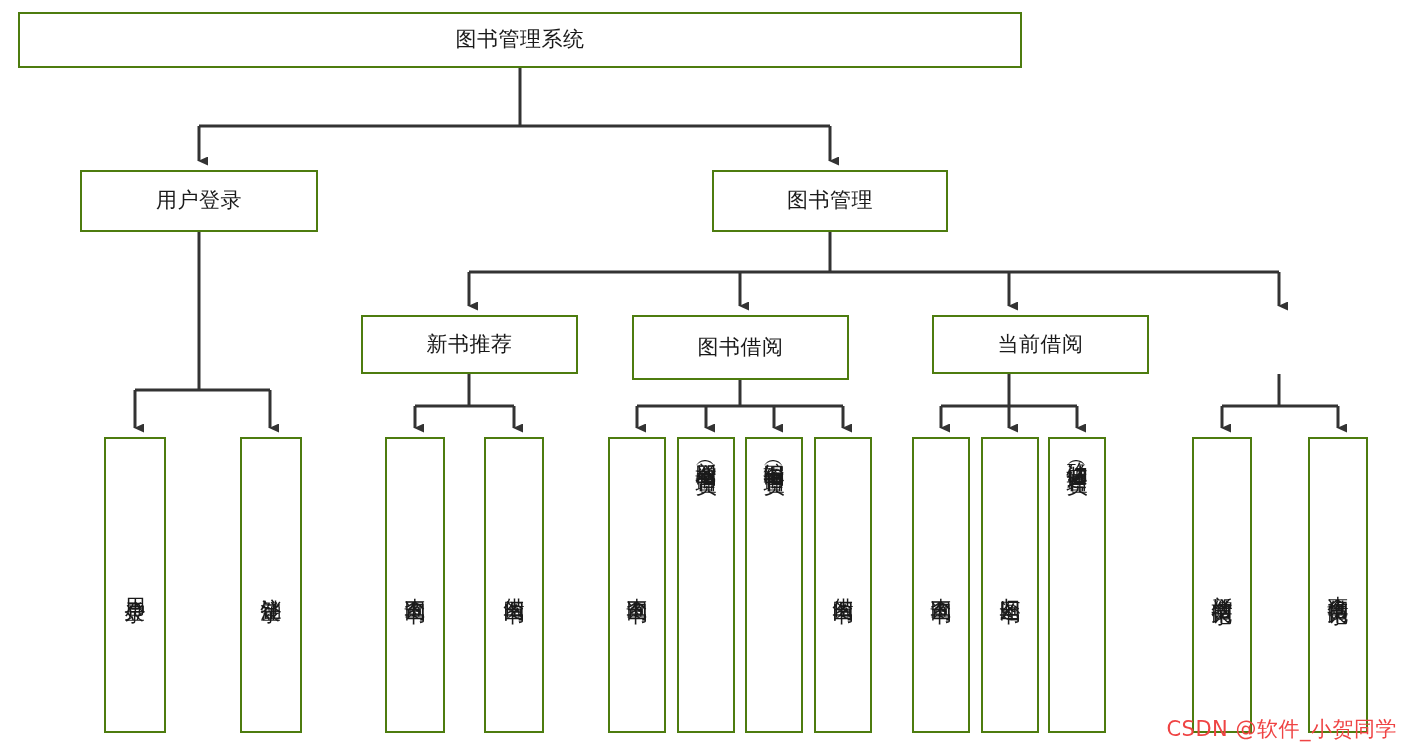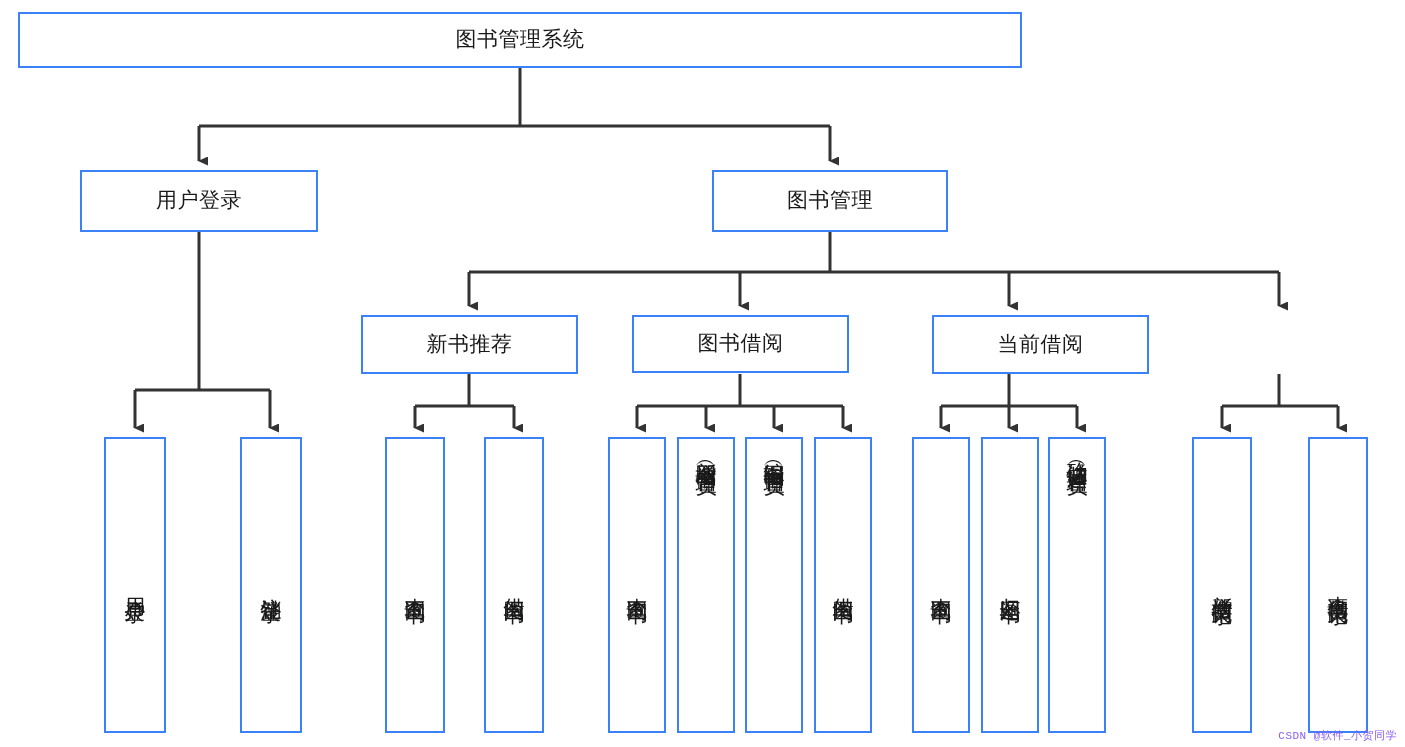--- a/index.html
+++ b/index.html
@@ -21,21 +21,21 @@
   #diagram-svg {
     position: absolute;
     left: 0;
     top: 0;
     width: 1405px;
     height: 747px;
   }
   .node {
     position: absolute;
     box-sizing: border-box;
-    border: 2px solid #3b82f6;
+    border: 2px solid #4d7c0f;
     background: #ffffff;
     display: flex;
     align-items: center;
     justify-content: center;
     color: #1a1a1a;
   }
   .node-h .node-label {
     font-size: 21px;
     line-height: 1.2;
     letter-spacing: 0.5px;
@@ -55,26 +55,25 @@
     display: block;
   }
   .node-v.align-top {
     align-items: flex-start;
     padding-top: 6px;
   }
   #watermark {
     position: absolute;
     right: 8px;
     bottom: 4px;
-    font-size: 11px;
-    color: #8b5cf6;
+    font-size: 21px;
+    color: #ef4444;
     letter-spacing: 0.5px;
     white-space: nowrap;
     pointer-events: none;
-    font-family: Liberation Mono, monospace;
   }
 </style>
 </head>
 <body>
 
 <div id="diagram-root">
 
   <svg id="diagram-svg" viewBox="0 0 1405 747" xmlns="http://www.w3.org/2000/svg">
     <defs>
       <marker id="arrowhead" markerWidth="9" markerHeight="10" refX="4.5" refY="9" orient="auto" markerUnits="userSpaceOnUse">
@@ -135,21 +134,21 @@
   </div>
 
   <div class="node node-h" style="left:361px; top:315px; width:217px; height:59px;">
     <span class="node-label">新书推荐</span>
   </div>
 
   <div class="node node-h" style="left:712px; top:170px; width:236px; height:62px;">
     <span class="node-label">图书管理</span>
   </div>
 
-  <div class="node node-h" style="left:632px; top:315px; width:217px; height:58px;">
+  <div class="node node-h" style="left:632px; top:315px; width:217px; height:65px;">
     <span class="node-label">图书借阅</span>
   </div>
 
   <div class="node node-h" style="left:932px; top:315px; width:217px; height:59px;">
     <span class="node-label">当前借阅</span>
   </div>
 
 
   <div class="node node-v" style="left:104px; top:437px; width:62px; height:296px;">
     <span class="node-label">用户登录</span>

